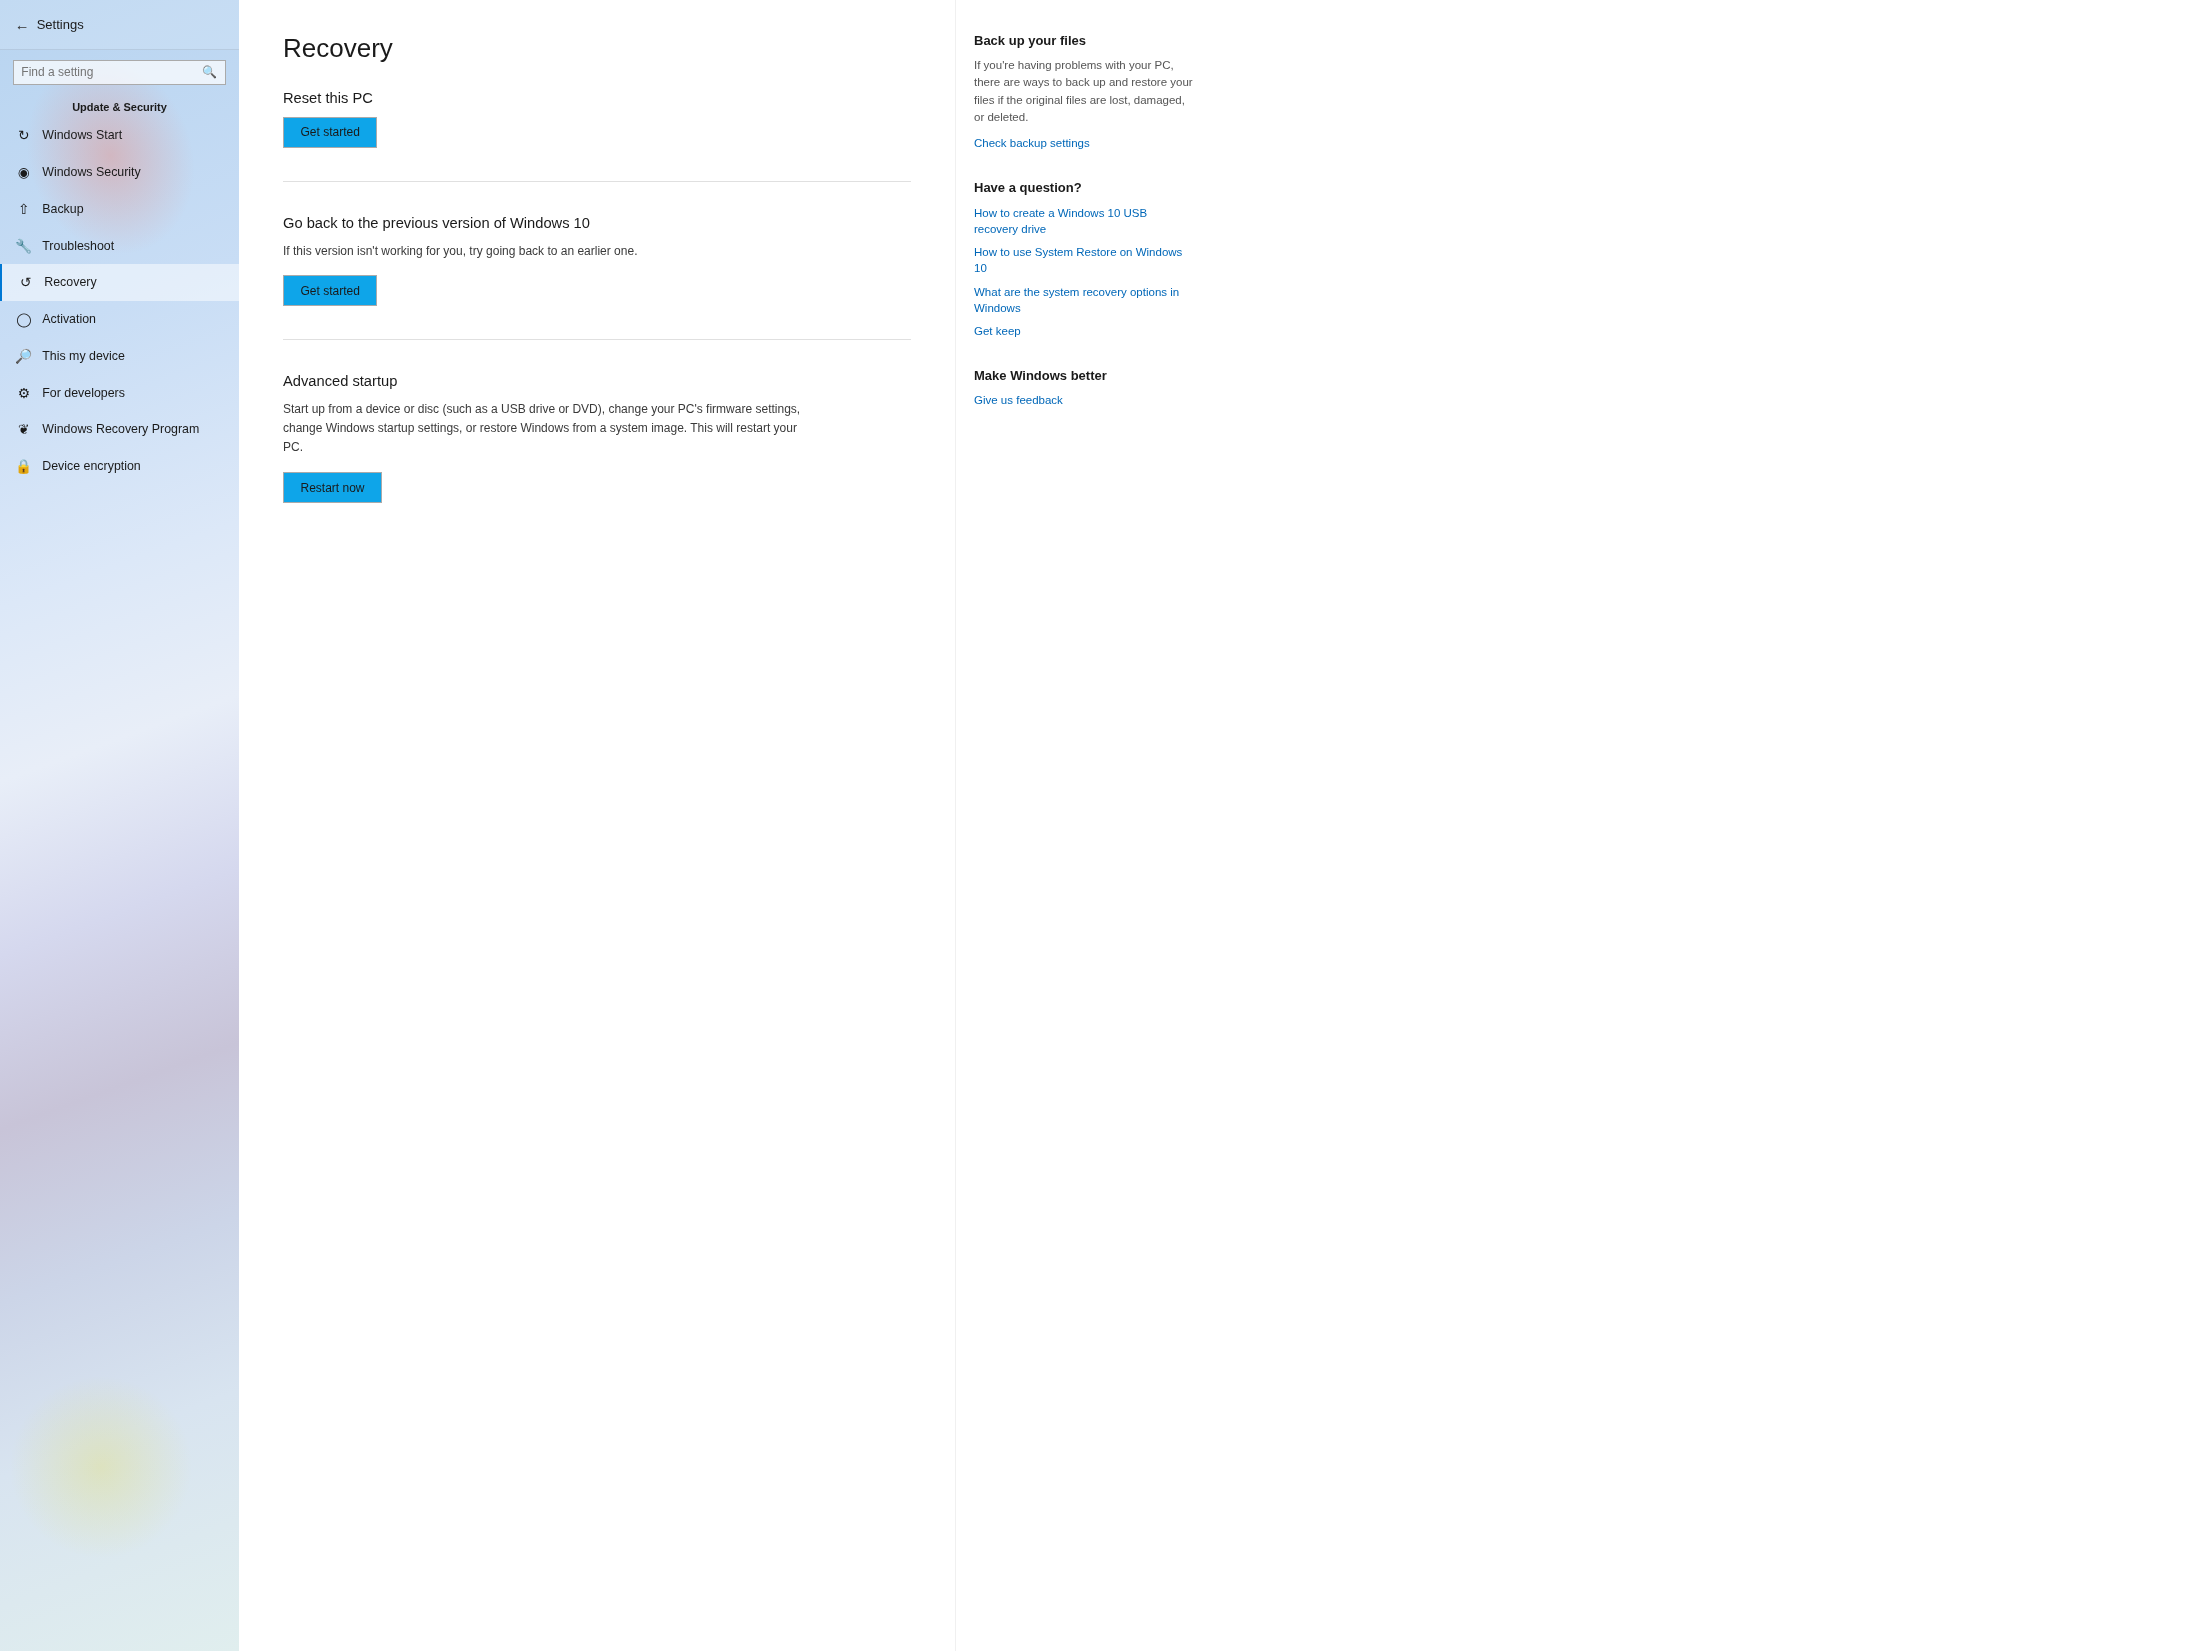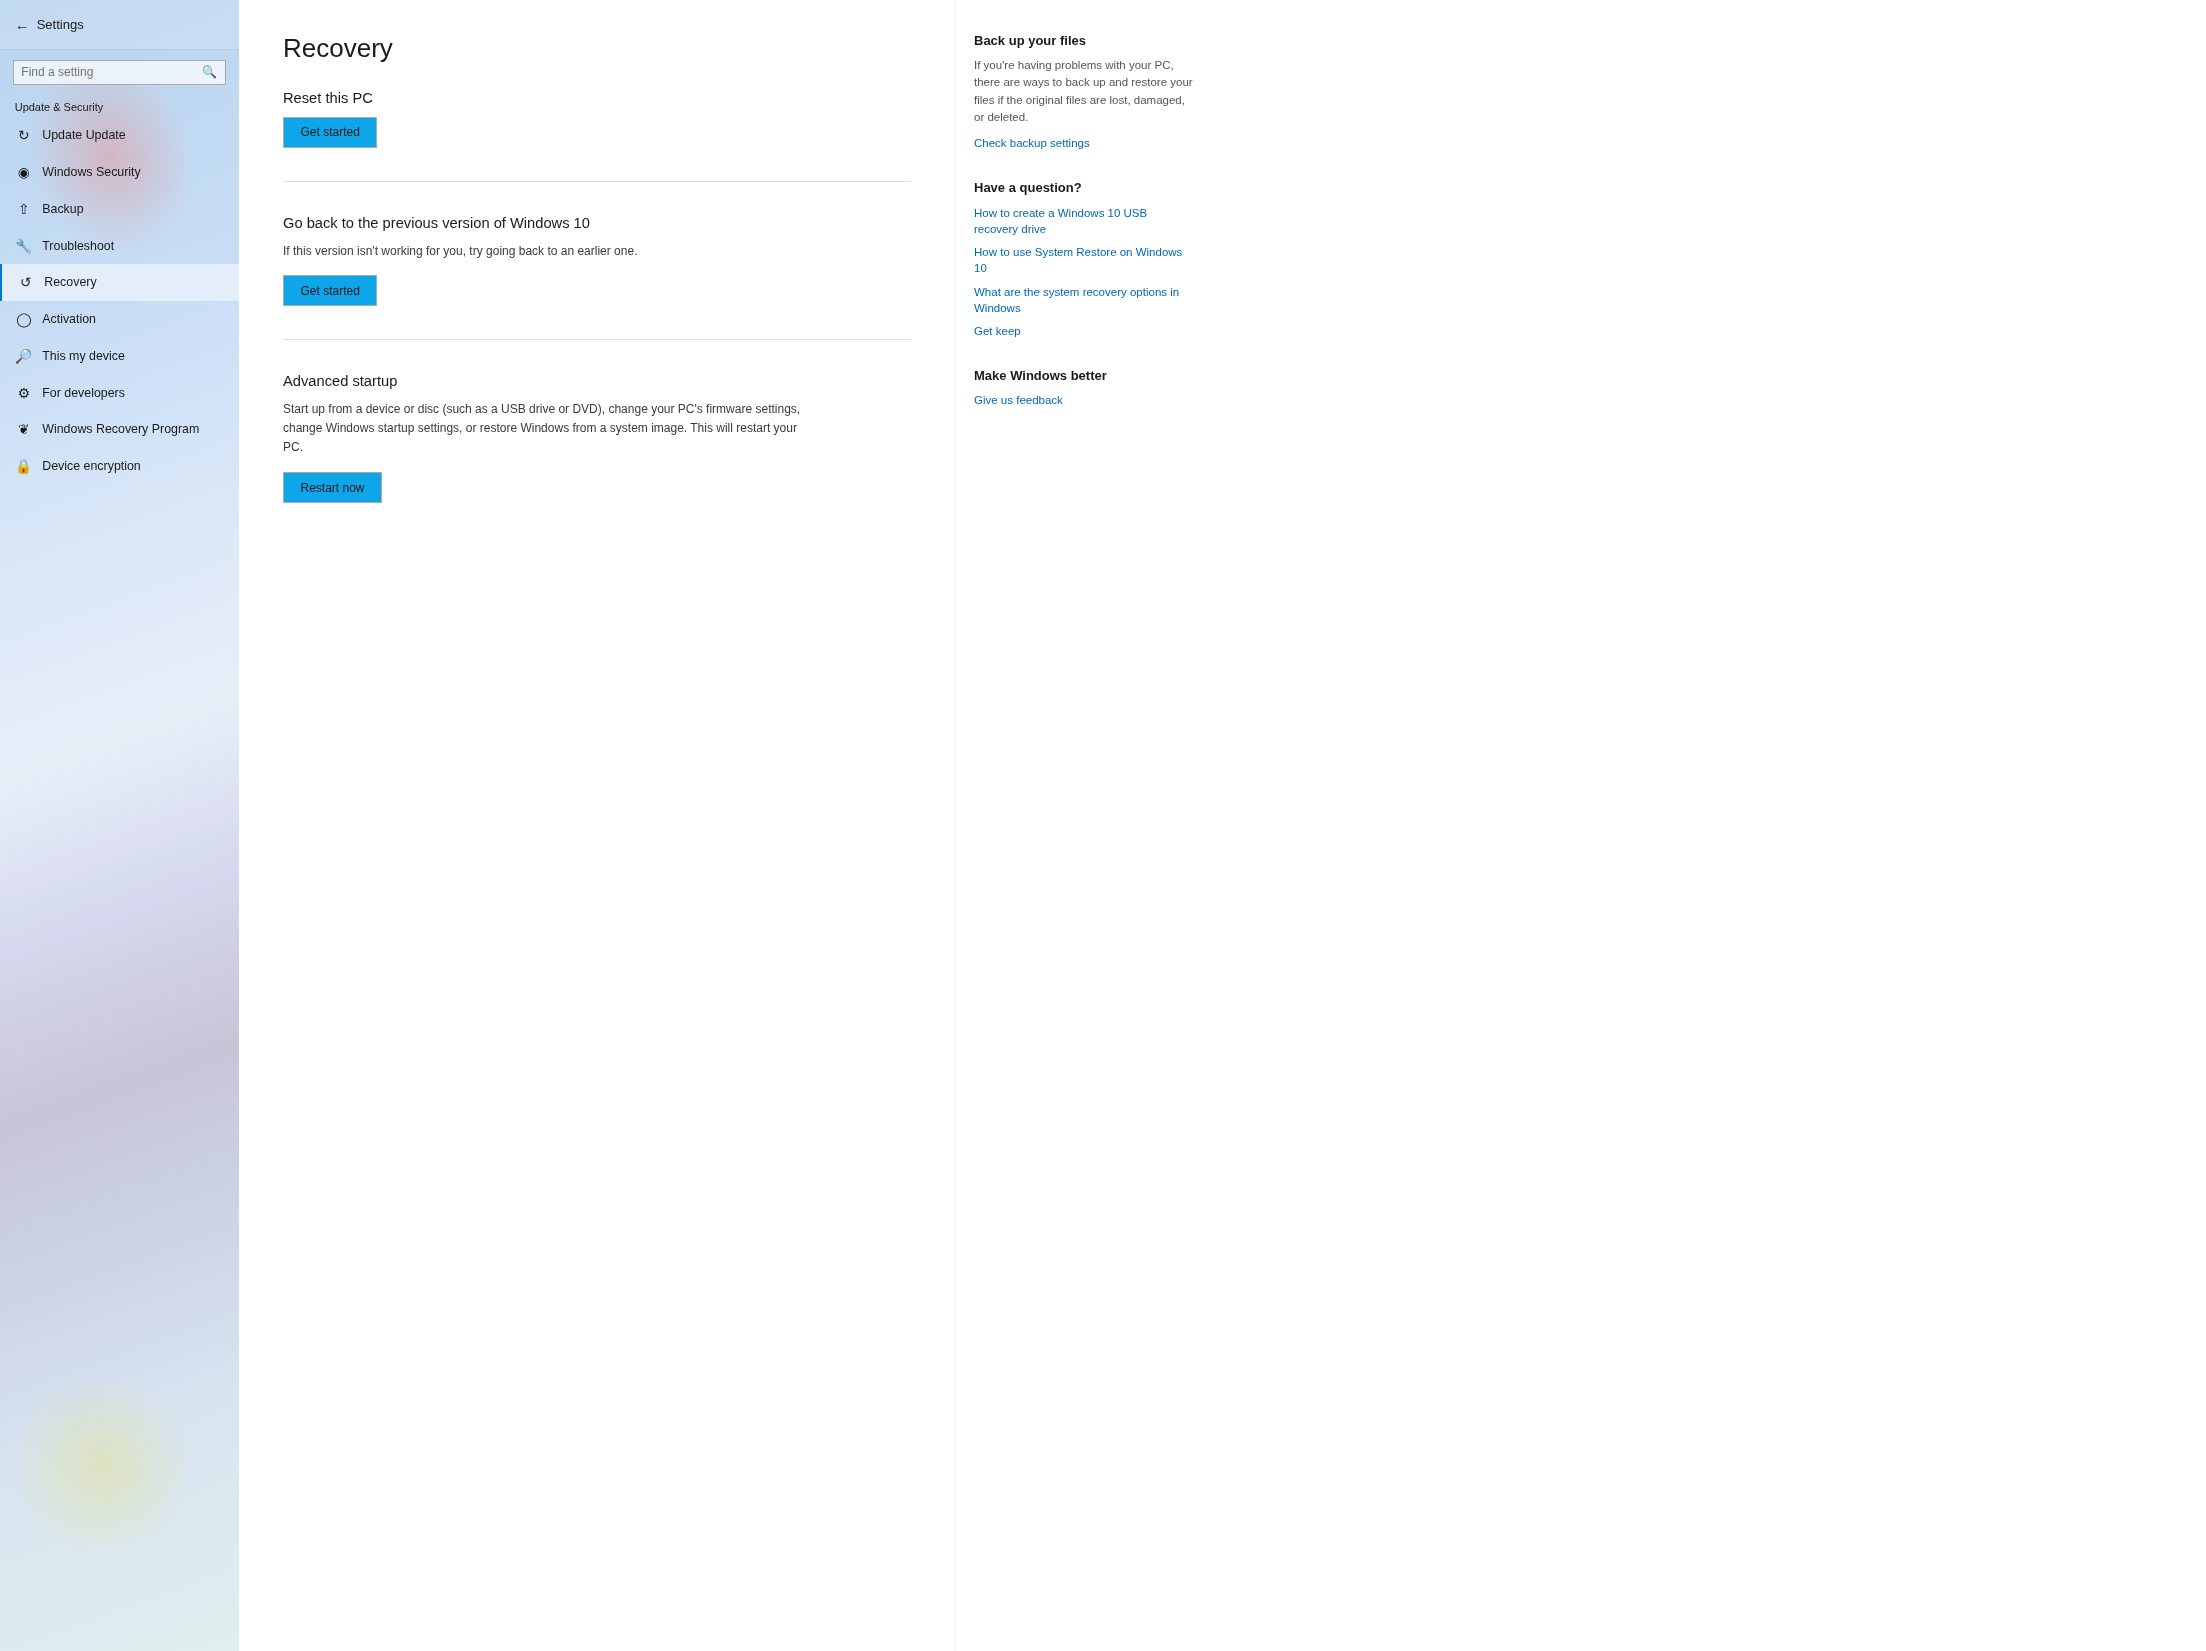--- a/index.html
+++ b/index.html
@@ -106,24 +106,25 @@
     }
 
     .search-icon-svg {
       color: #555;
       font-size: 12px;
     }
 
     .sidebar-section-label {
       padding: 7.3px 14.7px 3.7px 14.7px;
       font-size: 11px;
-      font-weight: 400;
+      font-weight: 700;
       color: #1a1a1a;
       position: relative;
       z-index: 1;
+      text-align: center;
     }
 
     .nav-item {
       display: flex;
       align-items: center;
       padding: 9.2px 14.7px;
       cursor: pointer;
       position: relative;
       z-index: 1;
       color: #1a1a1a;
@@ -264,21 +265,21 @@
       <input class="search-input" type="text" placeholder="Find a setting" style="">
       <span class="search-icon-svg">🔍</span>
     </div>
   </div>
 
   <div class="sidebar-section-label">Update &amp; Security</div>
 
   <div id="nav-list">
       <div class="nav-item">
         <span class="nav-icon">↻</span>
-        <span class="nav-label">Update Update</span>
+        <span class="nav-label">Windows Start</span>
       </div>
       <div class="nav-item">
         <span class="nav-icon">◉</span>
         <span class="nav-label">Windows Security</span>
       </div>
       <div class="nav-item">
         <span class="nav-icon">⇧</span>
         <span class="nav-label">Backup</span>
       </div>
       <div class="nav-item">

